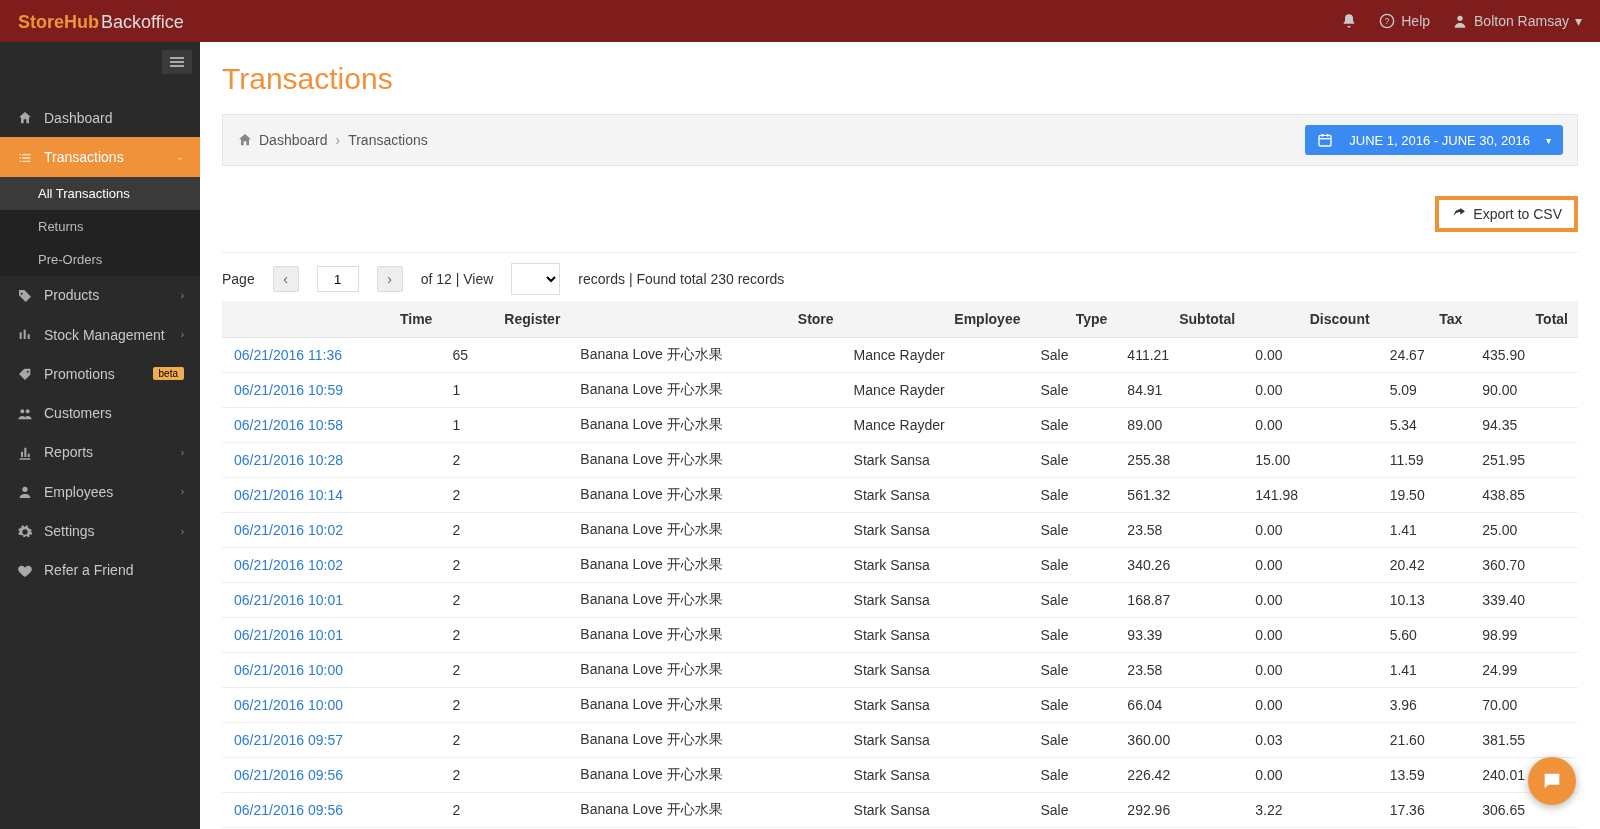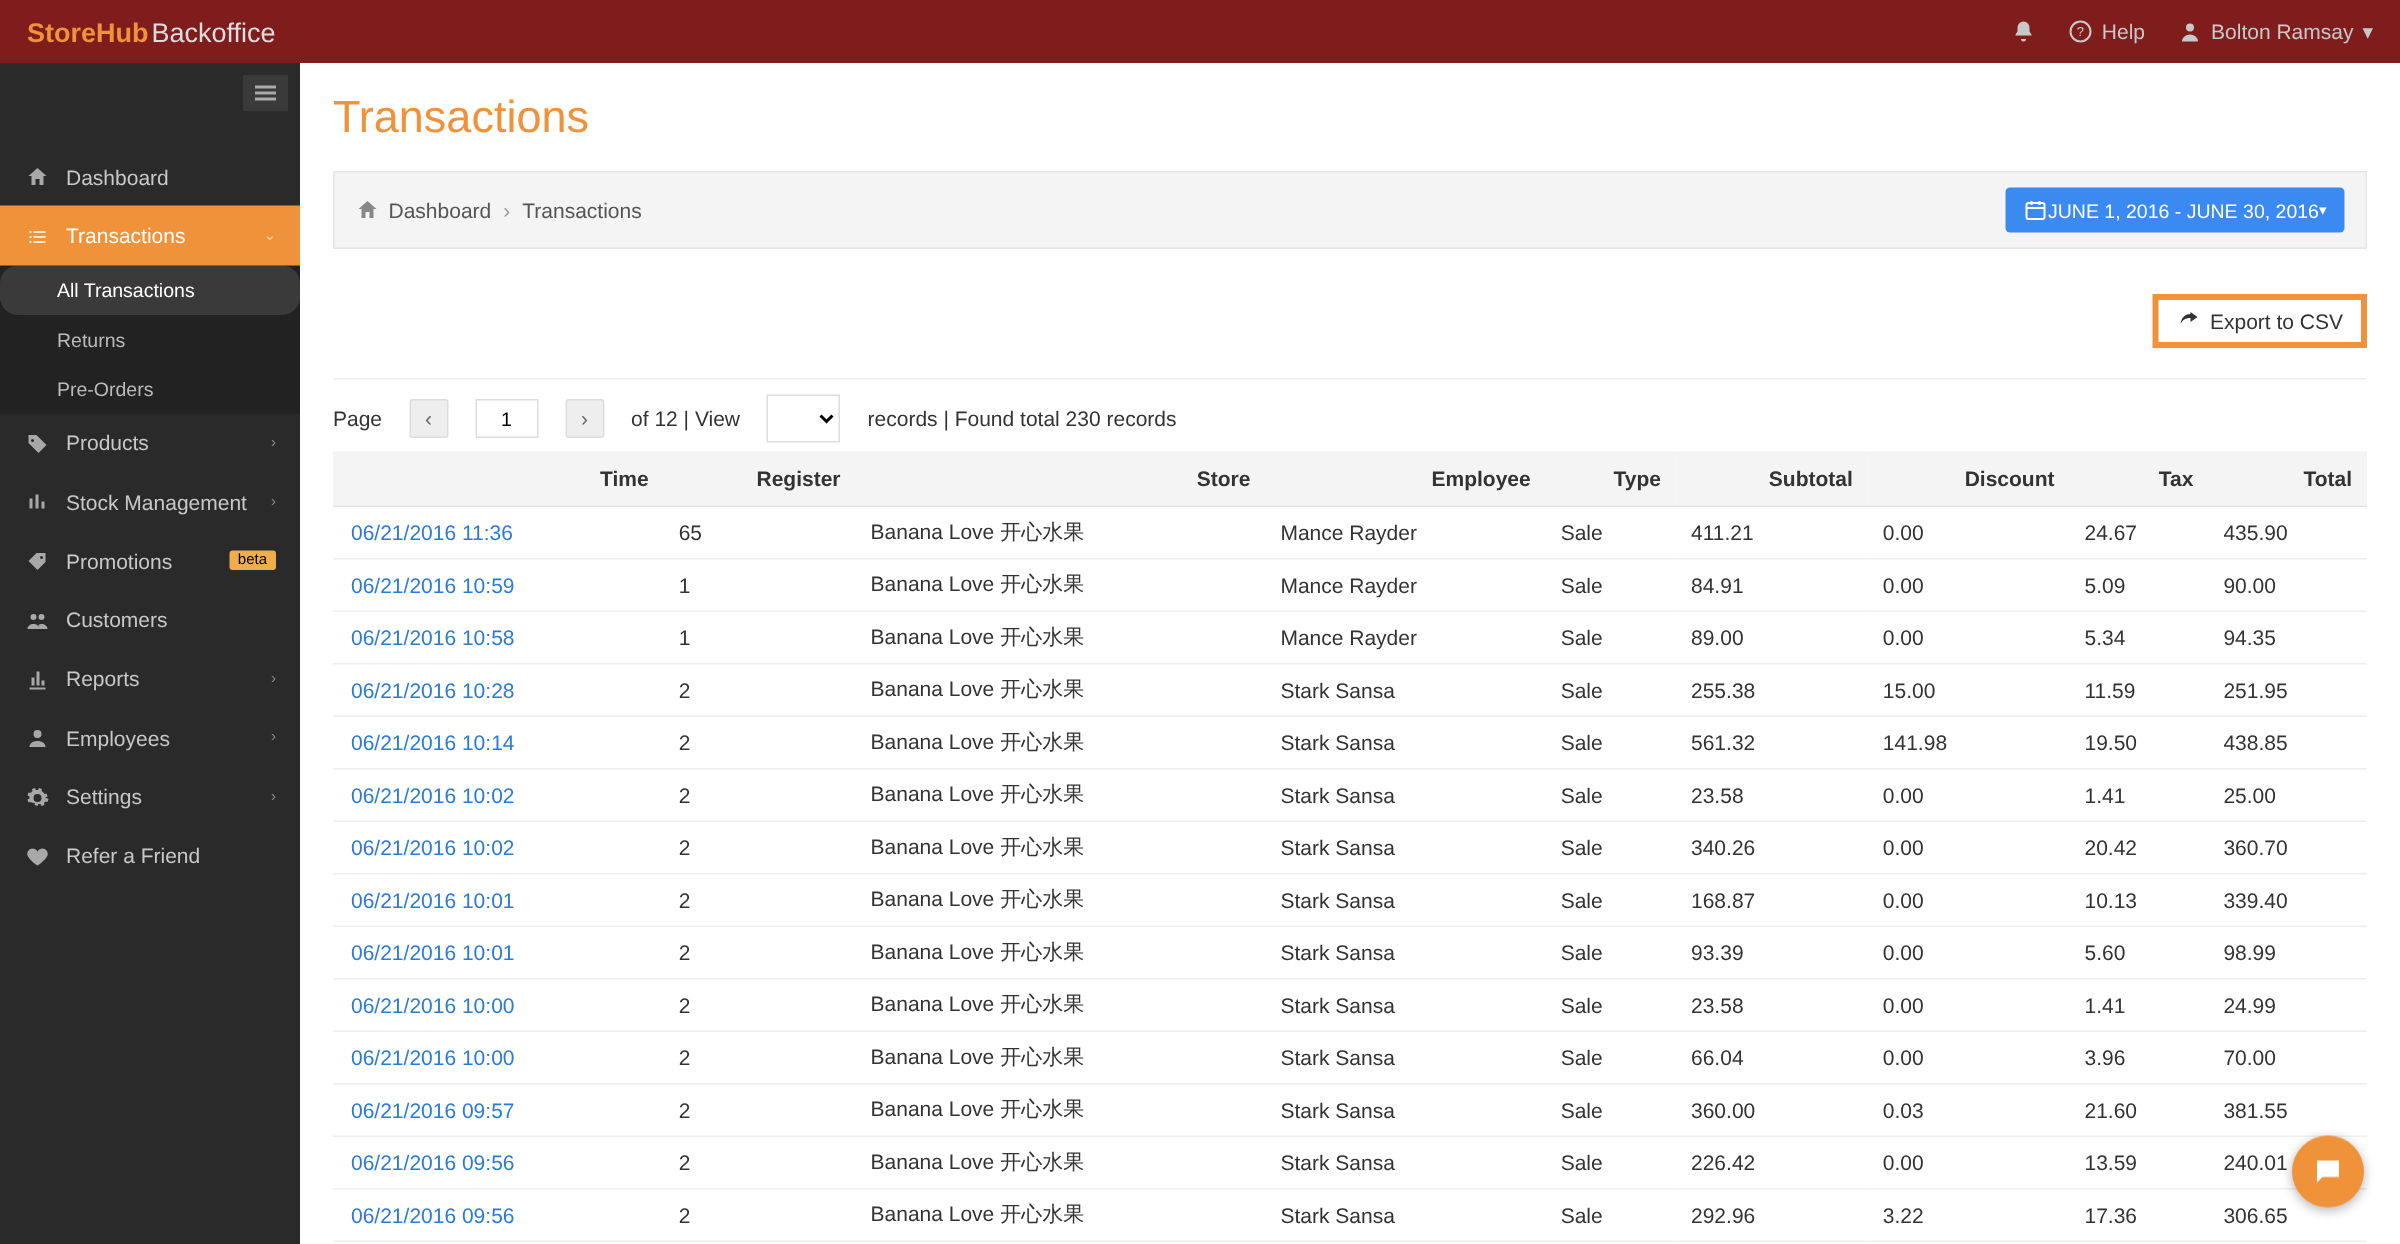--- a/index.html
+++ b/index.html
@@ -18,31 +18,31 @@
 .sidebar { width: 200px; background: #2a2a2a; color: #ccc; font-size: 14px; position: relative; }
 .sidebar-toggle { position: absolute; top: 8px; right: 8px; width: 30px; height: 24px; background: #3a3a3a; display:flex; align-items:center; justify-content:center; cursor:pointer; }
 .sidebar-toggle span { display:block; width:14px; height:2px; background:#aaa; box-shadow:0 -4px 0 #aaa, 0 4px 0 #aaa;}
 .nav { padding-top: 56px; }
 .nav-item { display:flex; align-items:center; padding: 11px 16px; cursor:pointer; color:#c8c8c8; position:relative; }
 .nav-item.active { background:#f0923a; color:#fff; }
 .nav-item .icon { width:18px; text-align:center; margin-right:10px; font-size:14px; color:inherit; opacity:0.8;}
 .nav-item .chev { margin-left:auto; font-size:10px; opacity:0.6;}
 .nav-item .badge { background:#f0ad4e; color:#000; font-size:10px; padding:1px 6px; border-radius:2px; margin-left:auto;}
 .sub-nav { background:#222; }
-.sub-nav .sub-item { display:block; padding:9px 16px 9px 38px; color:#bbb; cursor:pointer; font-size:13px;border-radius:12px;}
+.sub-nav .sub-item { display:block; padding:9px 16px 9px 38px; color:#bbb; cursor:pointer; font-size:13px;}
 .sub-nav .sub-item.active { background:#3a3a3a; color:#fff;}
 
 
 .main { flex:1; padding: 12px 22px 40px; min-width:0; }
 h1.page-title { color:#f0923a; font-weight:300; font-size:30px; margin: 8px 0 18px; }
 .crumb-bar { background:#f4f4f4; border:1px solid #e5e5e5; padding:10px 14px; display:flex; align-items:center; margin-bottom:30px; }
 .crumb-bar .crumb { color:#555; font-size:14px; }
 .crumb-bar .sep { margin:0 8px; color:#999; }
 .crumb-bar .home-ico { margin-right:6px; color:#888; }
-.date-btn { margin-left:auto; background:#3b8af2; color:#fff; padding:7px 12px; border-radius:3px; display:flex; align-items:center; gap:0; font-size:13px; cursor:pointer;}
+.date-btn { margin-left:auto; background:#3b8af2; color:#fff; padding:7px 12px; border-radius:3px; display:flex; align-items:center; gap:16px; font-size:13px; cursor:pointer;}
 .date-btn .chev { font-size:10px;}
 
 .export-row { display:flex; justify-content:flex-end; border-bottom:1px solid #eee; padding-bottom:20px; margin-bottom:10px;}
 .export-btn { border:4px solid #f0923a; background:#fff; padding:6px 12px; display:flex; align-items:center; gap:6px; cursor:pointer; font-size:14px; color:#333;}
 
 .pager-row { display:flex; align-items:center; gap:18px; margin:6px 0 6px; font-size:14px; color:#333;}
 .pg-btn { background:#eee; border:1px solid #ddd; width:26px; height:26px; display:flex; align-items:center; justify-content:center; cursor:pointer; color:#666; border-radius:2px;}
 .pg-input { width:42px; height:26px; border:1px solid #ddd; text-align:center; font-size:13px;}
 .pg-select { height:26px; border:1px solid #ddd; padding:15px 6px; font-size:13px; background:#fff; }
 

